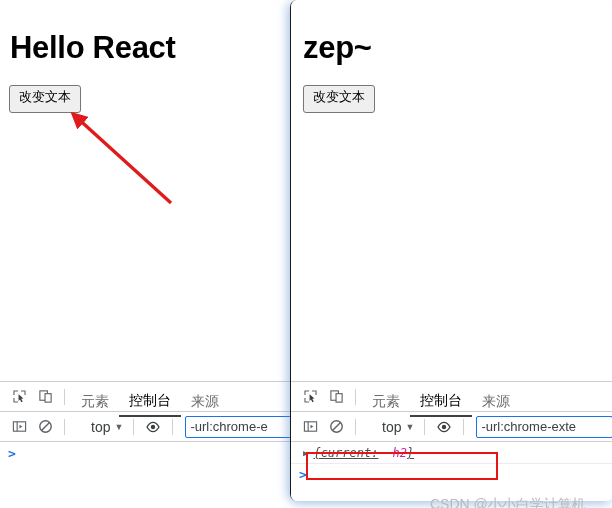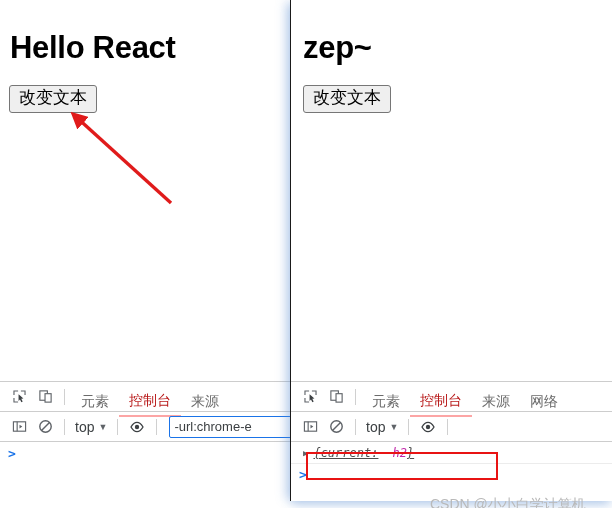--- a/index.html
+++ b/index.html
@@ -24,20 +24,21 @@
   }
   #frame-back {
     left: 0; top: 0; width: 612px; height: 508px;
   }
   #frame-front {
     left: 290px; top: 0; width: 322px; height: 501px;
     border-left: 1px solid #1a1a1a;
     box-shadow: -6px 0 10px -2px rgba(90,140,210,0.35),
                  0 6px 10px -2px rgba(90,140,210,0.35);
     z-index: 20;
+    border-radius: 7px;
   }
 
   
   .viewport {
     position: absolute;
     left: 0; right: 0; top: 0;
     background: #ffffff;
   }
   #frame-back .viewport { height: 381px; }
   #frame-front .viewport { height: 381px; }
@@ -50,22 +51,22 @@
     letter-spacing: -0.3px;
     line-height: 1;
   }
   #frame-back .page-heading { padding: 32px 0 0 10px; }
   #frame-front .page-heading { padding: 32px 0 0 12px; }
 
   .change-btn {
     display: inline-block;
     margin: 0;
     padding: 3px 9px 5px 9px;
-    font-family: Liberation Serif, serif;
-    font-size: 17px;
+    font-family: Liberation Mono, monospace;
+    font-size: 13px;
     line-height: 18px;
     color: #000000;
     background: #efefef;
     border: 1px solid #767676;
     border-radius: 3px;
     cursor: default;
   }
   #frame-back .btn-wrap { padding: 22px 0 0 9px; }
   #frame-front .btn-wrap { padding: 22px 0 0 12px; }
 
@@ -108,22 +109,22 @@
     padding: 4px 10px 5px 10px;
     height: 29px;
     box-sizing: border-box;
     display: flex;
     align-items: center;
     cursor: pointer;
     flex: 0 0 auto;
     margin-top: 12px;
   }
   .dt-tab.active {
-    color: #b91c1c;
-    border-bottom: 2px solid #fca5a5;
+    color: #000000;
+    border-bottom: 2px solid #404040;
     font-family: Liberation Serif, serif;
   }
 
   .dt-toolbar {
     display: flex;
     align-items: center;
     height: 30px;
     background: #ffffff;
     border-bottom: 1px solid #cdcdcd;
     padding-left: 6px;
@@ -132,20 +133,21 @@
   }
   .ctx-select {
     font-size: 14px;
     color: #3c4043;
     display: flex;
     align-items: center;
     gap: 4px;
     padding: 0 4px;
     cursor: pointer;
     flex: 0 0 auto;
+    margin-left: 16px;
   }
   .caret { font-size: 9px; color: #5f6368; }
 
   .filter-box {
     height: 20px;
     border: 1px solid #1a73e8;
     border-radius: 2px;
     background: #ffffff;
     display: flex;
     align-items: center;
@@ -323,21 +325,20 @@
       <div class="dt-iconbtn">
         <svg width="15" height="15" viewBox="0 0 16 16">
           <rect x="2" y="2" width="8" height="10" fill="none" stroke="#5f6368" stroke-width="1.2"></rect>
           <rect x="7.5" y="5" width="6.5" height="9" fill="#ffffff" stroke="#5f6368" stroke-width="1.2"></rect>
         </svg>
       </div>
       <div class="vsep"></div>
       <div class="dt-tab">元素</div>
       <div class="dt-tab active">控制台</div>
       <div class="dt-tab">来源</div>
-      <div class="dt-tab">网络</div>
     </div>
 
     <div class="dt-toolbar">
       <div class="dt-iconbtn">
         <svg width="15" height="15" viewBox="0 0 16 16">
           <rect x="1.5" y="3" width="13" height="10" fill="none" stroke="#5f6368" stroke-width="1.2"></rect>
           <line x1="5.5" y1="3" x2="5.5" y2="13" stroke="#5f6368" stroke-width="1.2"></line>
           <path d="M8 6l3 2-3 2z" fill="#5f6368"></path>
         </svg>
       </div>
@@ -353,20 +354,23 @@
         <span class="caret">▼</span>
       </div>
       <div class="vsep"></div>
       <div class="dt-iconbtn">
         <svg width="16" height="16" viewBox="0 0 16 16">
           <path d="M8 3.4C4.6 3.4 2 8 2 8s2.6 4.6 6 4.6S14 8 14 8 11.4 3.4 8 3.4z" fill="none" stroke="#3c4043" stroke-width="1.3"></path>
           <circle cx="8" cy="8" r="2.2" fill="#3c4043"></circle>
         </svg>
       </div>
       <div class="vsep"></div>
+      <div class="filter-box">
+        <span title="过滤">-url:chrome-exte</span>
+      </div>
     </div>
 
     <div class="dt-console">
       <div class="console-row">
         <span class="disclosure">▶</span>
         <span class="obj-brace">{current:</span>
         <span class="obj-val" style="margin-left:14px">h2</span>
         <span class="obj-brace">}</span>
       </div>
       <div class="console-prompt">

